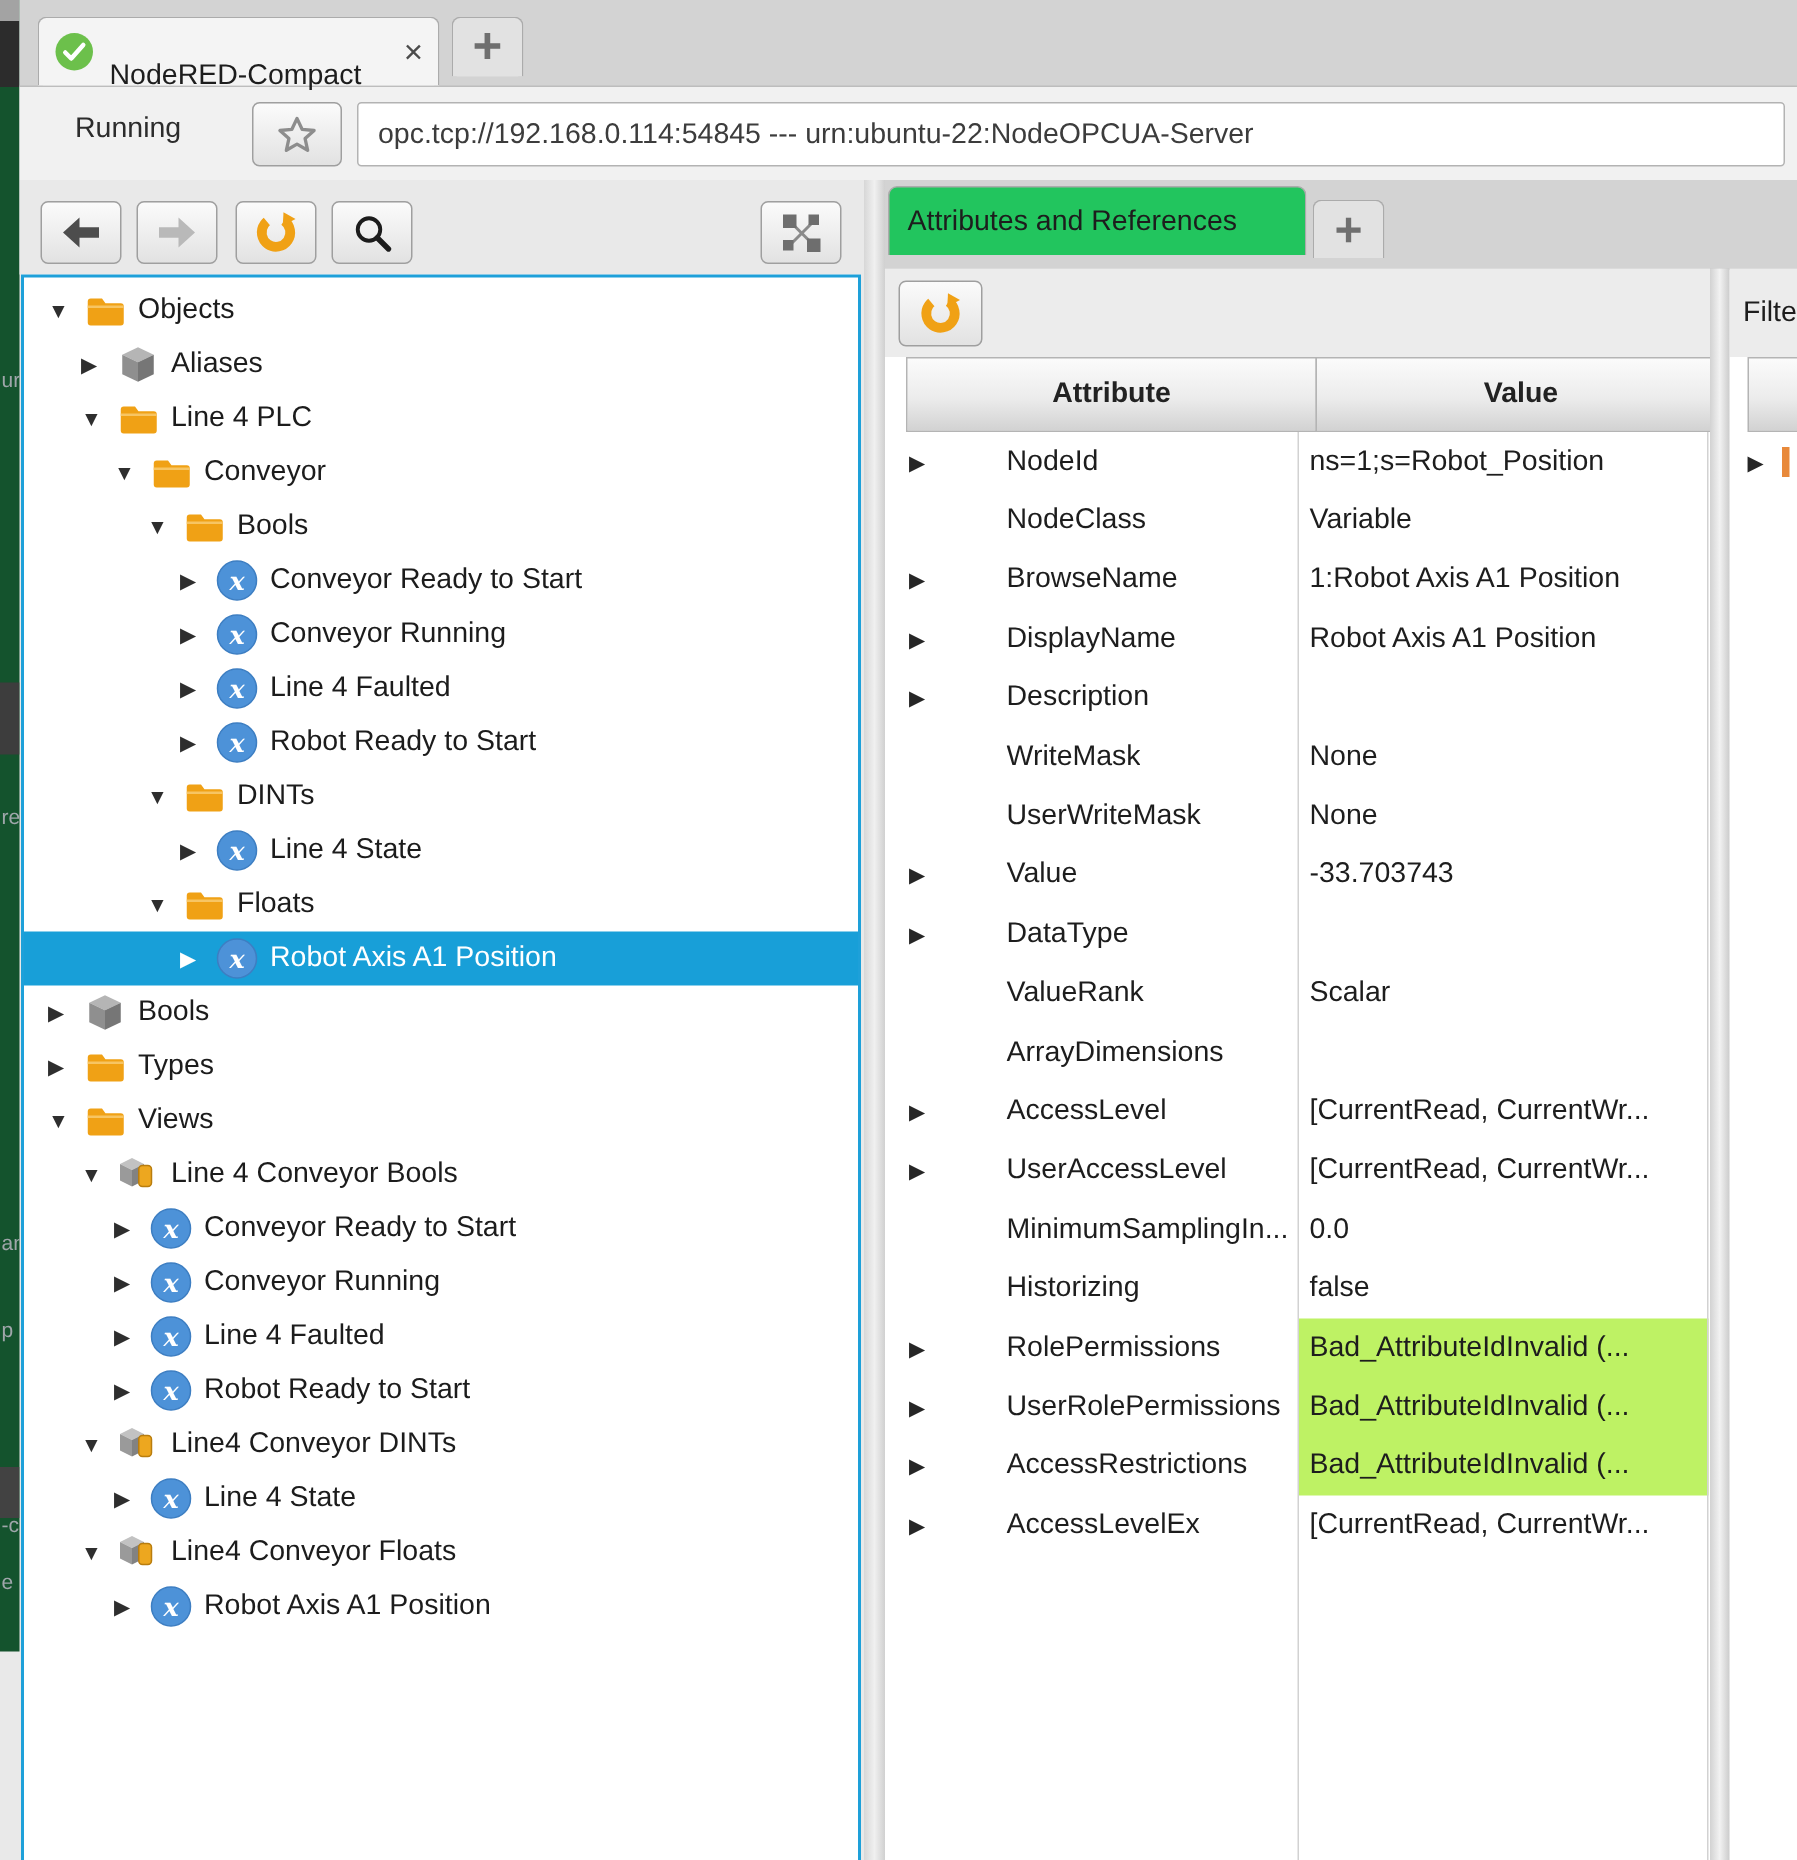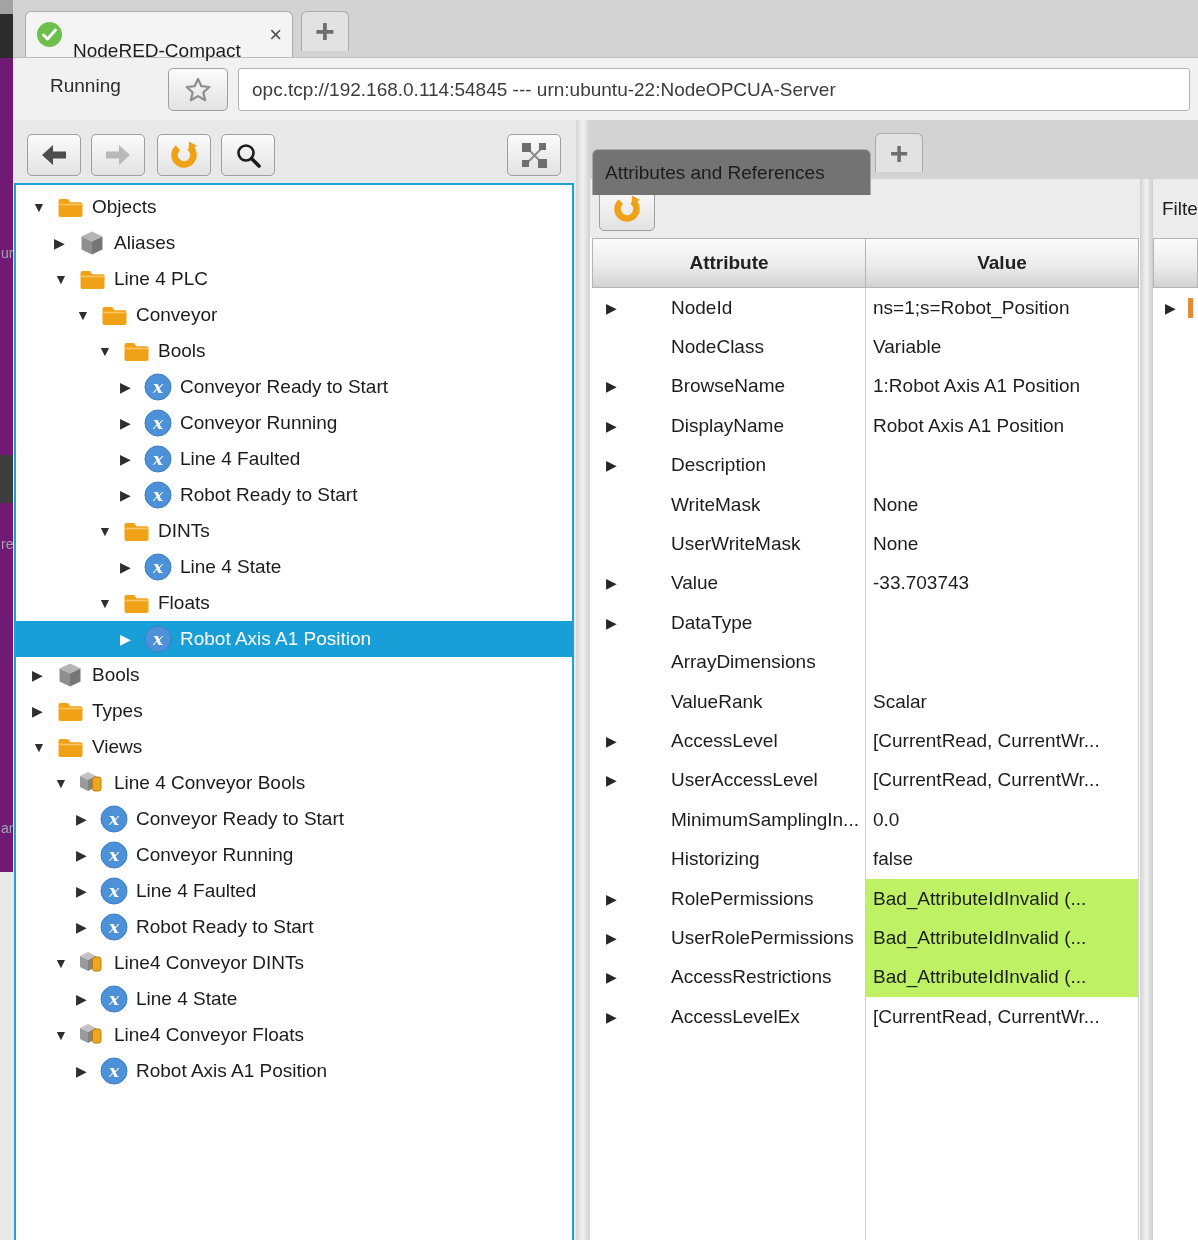--- a/index.html
+++ b/index.html
@@ -5,21 +5,21 @@
   html,body{margin:0;padding:0;}
   body{
     width:1198px;height:1240px;position:relative;overflow:hidden;
     background:#e9e9e9;
     font-family:"Liberation Sans",sans-serif;
     -webkit-font-smoothing:antialiased;
   }
   .abs{position:absolute;}
 
   
-  .bg-strip{left:0;top:0;width:13px;height:872px;background:#701a75;overflow:hidden;}
+  .bg-strip{left:0;top:0;width:13px;height:1101px;background:#14532d;overflow:hidden;}
   .bg-strip .seg-top{position:absolute;left:0;top:0;width:13px;height:14px;background:#a3a3a3;}
   .bg-strip .seg-dark{position:absolute;left:0;top:14px;width:13px;height:44px;background:#2c2c2c;}
   .bg-strip .frag{position:absolute;left:1px;color:#9fa6aa;font-size:14px;white-space:nowrap;}
   .bg-strip .blk1{position:absolute;left:0;top:455px;width:13px;height:48px;background:#3d3d3d;}
   .bg-strip .blk2{position:absolute;left:0;top:978px;width:13px;height:34px;background:#424242;}
   .bg-strip .blk3{position:absolute;left:0;top:1120px;width:13px;height:22px;background:#1f6f72;}
   .bg-strip .seg-gray{position:absolute;left:0;top:1192px;width:13px;height:30px;background:#c9c9c9;}
   .bg-strip .seg-blue{position:absolute;left:0;top:1222px;width:13px;height:18px;background:#1e8fd4;}
 
   
@@ -60,35 +60,35 @@
   .tree-row .expander{width:24px;flex:0 0 24px;font-size:14px;color:#2e2e2e;text-align:left;}
   .tree-row .node-icon{width:28px;height:28px;flex:0 0 28px;margin-right:8px;
     display:flex;align-items:center;justify-content:center;}
   .tree-row.selected{background:#189fd8;color:#ffffff;}
   .tree-row.selected .expander{color:#ffffff;}
   .tree-splitter{left:576px;top:120px;width:14px;height:1120px;
     background:linear-gradient(90deg,#d7d7d7,#f0f0f0 50%,#d0d0d0);}
 
   
   .rtabbar{left:590px;top:120px;width:608px;height:59px;background:#d3d3d3;border-bottom:1px solid #c2c2c2;}
-  .attr-tab{left:592px;top:149px;width:279px;height:46px;background:#737373;
+  .attr-tab{left:592px;top:124px;width:279px;height:46px;background:#22c55e;
     border:1px solid #ababab;border-bottom:none;border-radius:6px 6px 0 0;
     display:flex;align-items:center;padding:0 12px;box-sizing:border-box;
     font-size:19px;color:#1d1d1d;white-space:nowrap;z-index:3;}
   .rplus-tab{left:875px;top:133px;width:46px;height:38px;background:#e2e2e2;
     border:1px solid #ababab;border-bottom:none;border-radius:6px 6px 0 0;
     display:flex;align-items:center;justify-content:center;
     font-size:32px;font-weight:bold;color:#6f6f6f;z-index:2;}
   .rtoolbar{left:590px;top:179px;width:550px;height:59px;background:#ececec;}
   .rbtn-refresh{left:599px;top:187px;width:56px;height:44px;}
   .rwhite{left:590px;top:238px;width:608px;height:1002px;background:#ffffff;}
 
   .hdr-cell{top:238px;height:50px;background:linear-gradient(180deg,#fbfbfb 0%,#ececec 55%,#d2d2d2 100%);
     border:1px solid #b4b4b4;box-sizing:border-box;display:flex;align-items:center;justify-content:center;
-    font-size:19px;font-weight:bold;color:#222222;overflow:hidden;}
+    font-size:19px;font-weight:bold;color:#222222;overflow:hidden;margin-left:12px;}
   .hdr-a{left:592px;width:274px;}
   .hdr-v{left:865px;width:274px;}
   .hdr-f{left:1153px;width:45px;}
 
   .attr-table{left:592px;top:288px;width:547px;}
   .arow{display:flex;height:39.4px;align-items:stretch;}
   .acell{width:274px;flex:0 0 274px;display:flex;align-items:center;box-sizing:border-box;padding-left:14px;}
   .acell .aexp{width:26px;flex:0 0 26px;font-size:14px;color:#262626;}
   .acell .albl{font-size:19px;color:#1d1d1d;white-space:nowrap;overflow:hidden;margin-left:39px;}
   .vcell{width:273px;flex:0 0 273px;display:flex;align-items:center;box-sizing:border-box;padding-left:7px;
@@ -548,30 +548,30 @@
     </div>
     <div class="arow">
       <div class="acell">
         <span class="aexp">▶</span>
         <span class="albl">DataType</span>
       </div>
     </div>
     <div class="arow">
       <div class="acell">
         <span class="aexp"></span>
+        <span class="albl">ValueRank</span>
+      </div>
+      <div class="vcell">Scalar</div>
+    </div>
+    <div class="arow">
+      <div class="acell">
+        <span class="aexp"></span>
         <span class="albl">ArrayDimensions</span>
       </div>
       <div class="vcell"></div>
-    </div>
-    <div class="arow">
-      <div class="acell">
-        <span class="aexp"></span>
-        <span class="albl">ValueRank</span>
-      </div>
-      <div class="vcell">Scalar</div>
     </div>
     <div class="arow">
       <div class="acell">
         <span class="aexp">▶</span>
         <span class="albl">AccessLevel</span>
       </div>
       <div class="vcell">[CurrentRead, CurrentWr...</div>
     </div>
     <div class="arow">
       <div class="acell">

